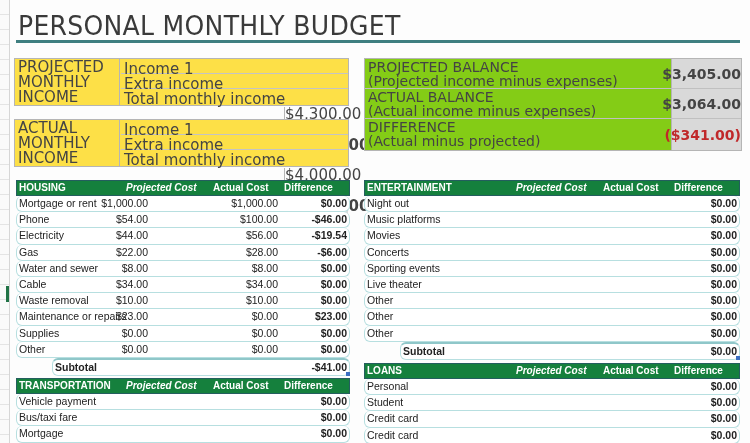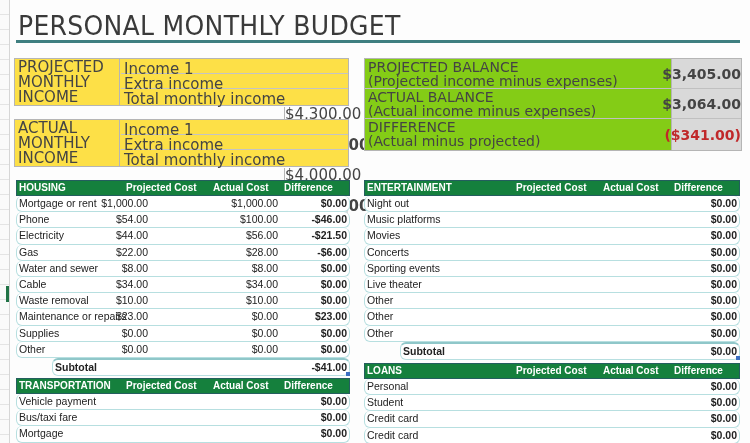--- a/index.html
+++ b/index.html
@@ -79,21 +79,21 @@
   .cat .head span { position: absolute; top: 1px; }
   .cat .row {
     height: 15.2px; position: relative; border-bottom: 1px solid #b7dfe0;
     border-left: 1px solid #b7dfe0; border-right: 1px solid #b7dfe0; background: #fff; border-radius: 6px;
   }
   .cat .row span { position: absolute; top: 1px; white-space: nowrap; }
   .cat .c0 { left: 2px; }
   .cat .c1 { right: 201px; }
   .cat .c2 { right: 71px; }
   .cat .c3 { right: 2px; font-weight: bold; }
-  .cat .head .h1 { left: 109px; }
+  .cat .head .h1 { left: 109px; font-style: italic; }
   .cat .head .h2 { left: 196px; }
   .cat .head .h3 { left: 267px; }
   .cat .row.sub { border-top: 2px solid #8fc7c9; font-weight: bold; margin-left: 36px; }
   .cat .row.sub .c0 { font-weight: bold; }
   .cat .row.sub::after {
     content: ""; position: absolute; right: -1px; bottom: -1px; width: 4px; height: 4px; background: #3b6fc2;
   }
   #housing { left: 16px; top: 180px; }
   #entertainment { left: 364px; top: 180px; width: 376px; }
   #entertainment .head .h1 { left: 151px; }
@@ -187,21 +187,21 @@
   <div class="row">
       <span class="c0">Phone</span>
       <span class="c1">$54.00</span>
       <span class="c2">$100.00</span>
       <span class="c3">-$46.00</span>
     </div>
   <div class="row">
       <span class="c0">Electricity</span>
       <span class="c1">$44.00</span>
       <span class="c2">$56.00</span>
-      <span class="c3">-$21.50</span>
+      <span class="c3">-$19.54</span>
     </div>
   <div class="row">
       <span class="c0">Gas</span>
       <span class="c1">$22.00</span>
       <span class="c2">$28.00</span>
       <span class="c3">-$6.00</span>
     </div>
   <div class="row">
       <span class="c0">Water and sewer</span>
       <span class="c1">$8.00</span>

